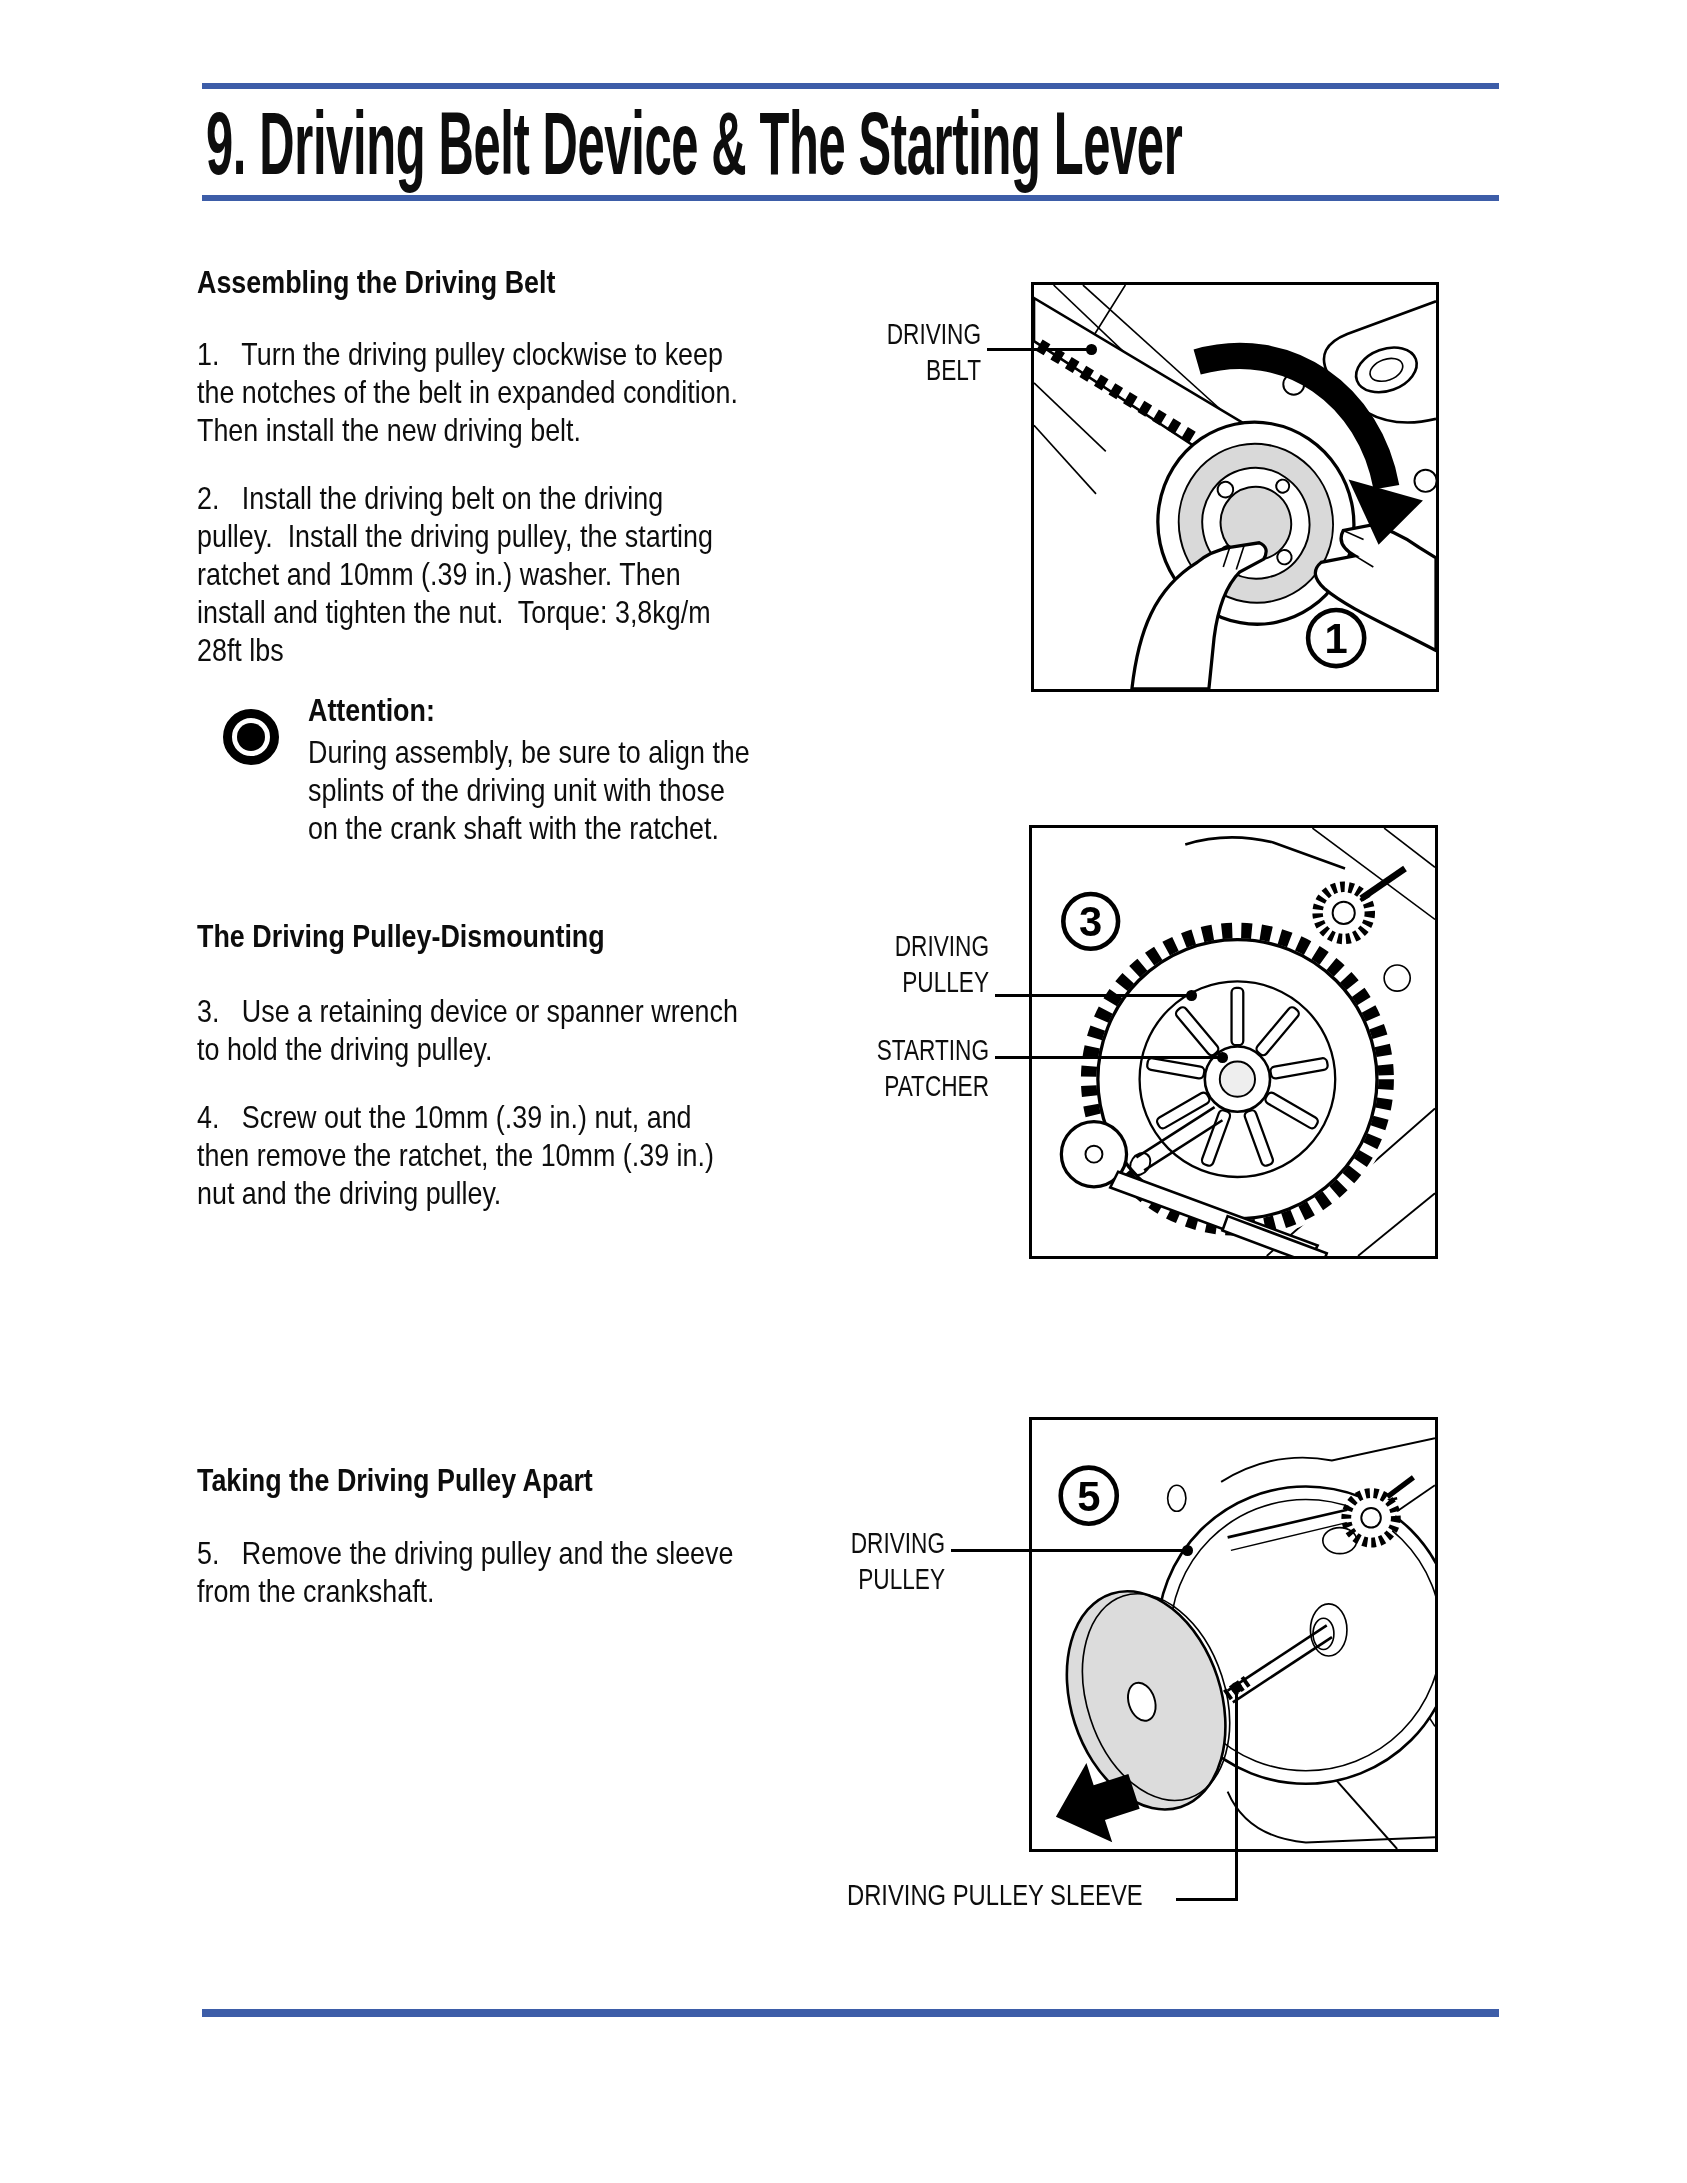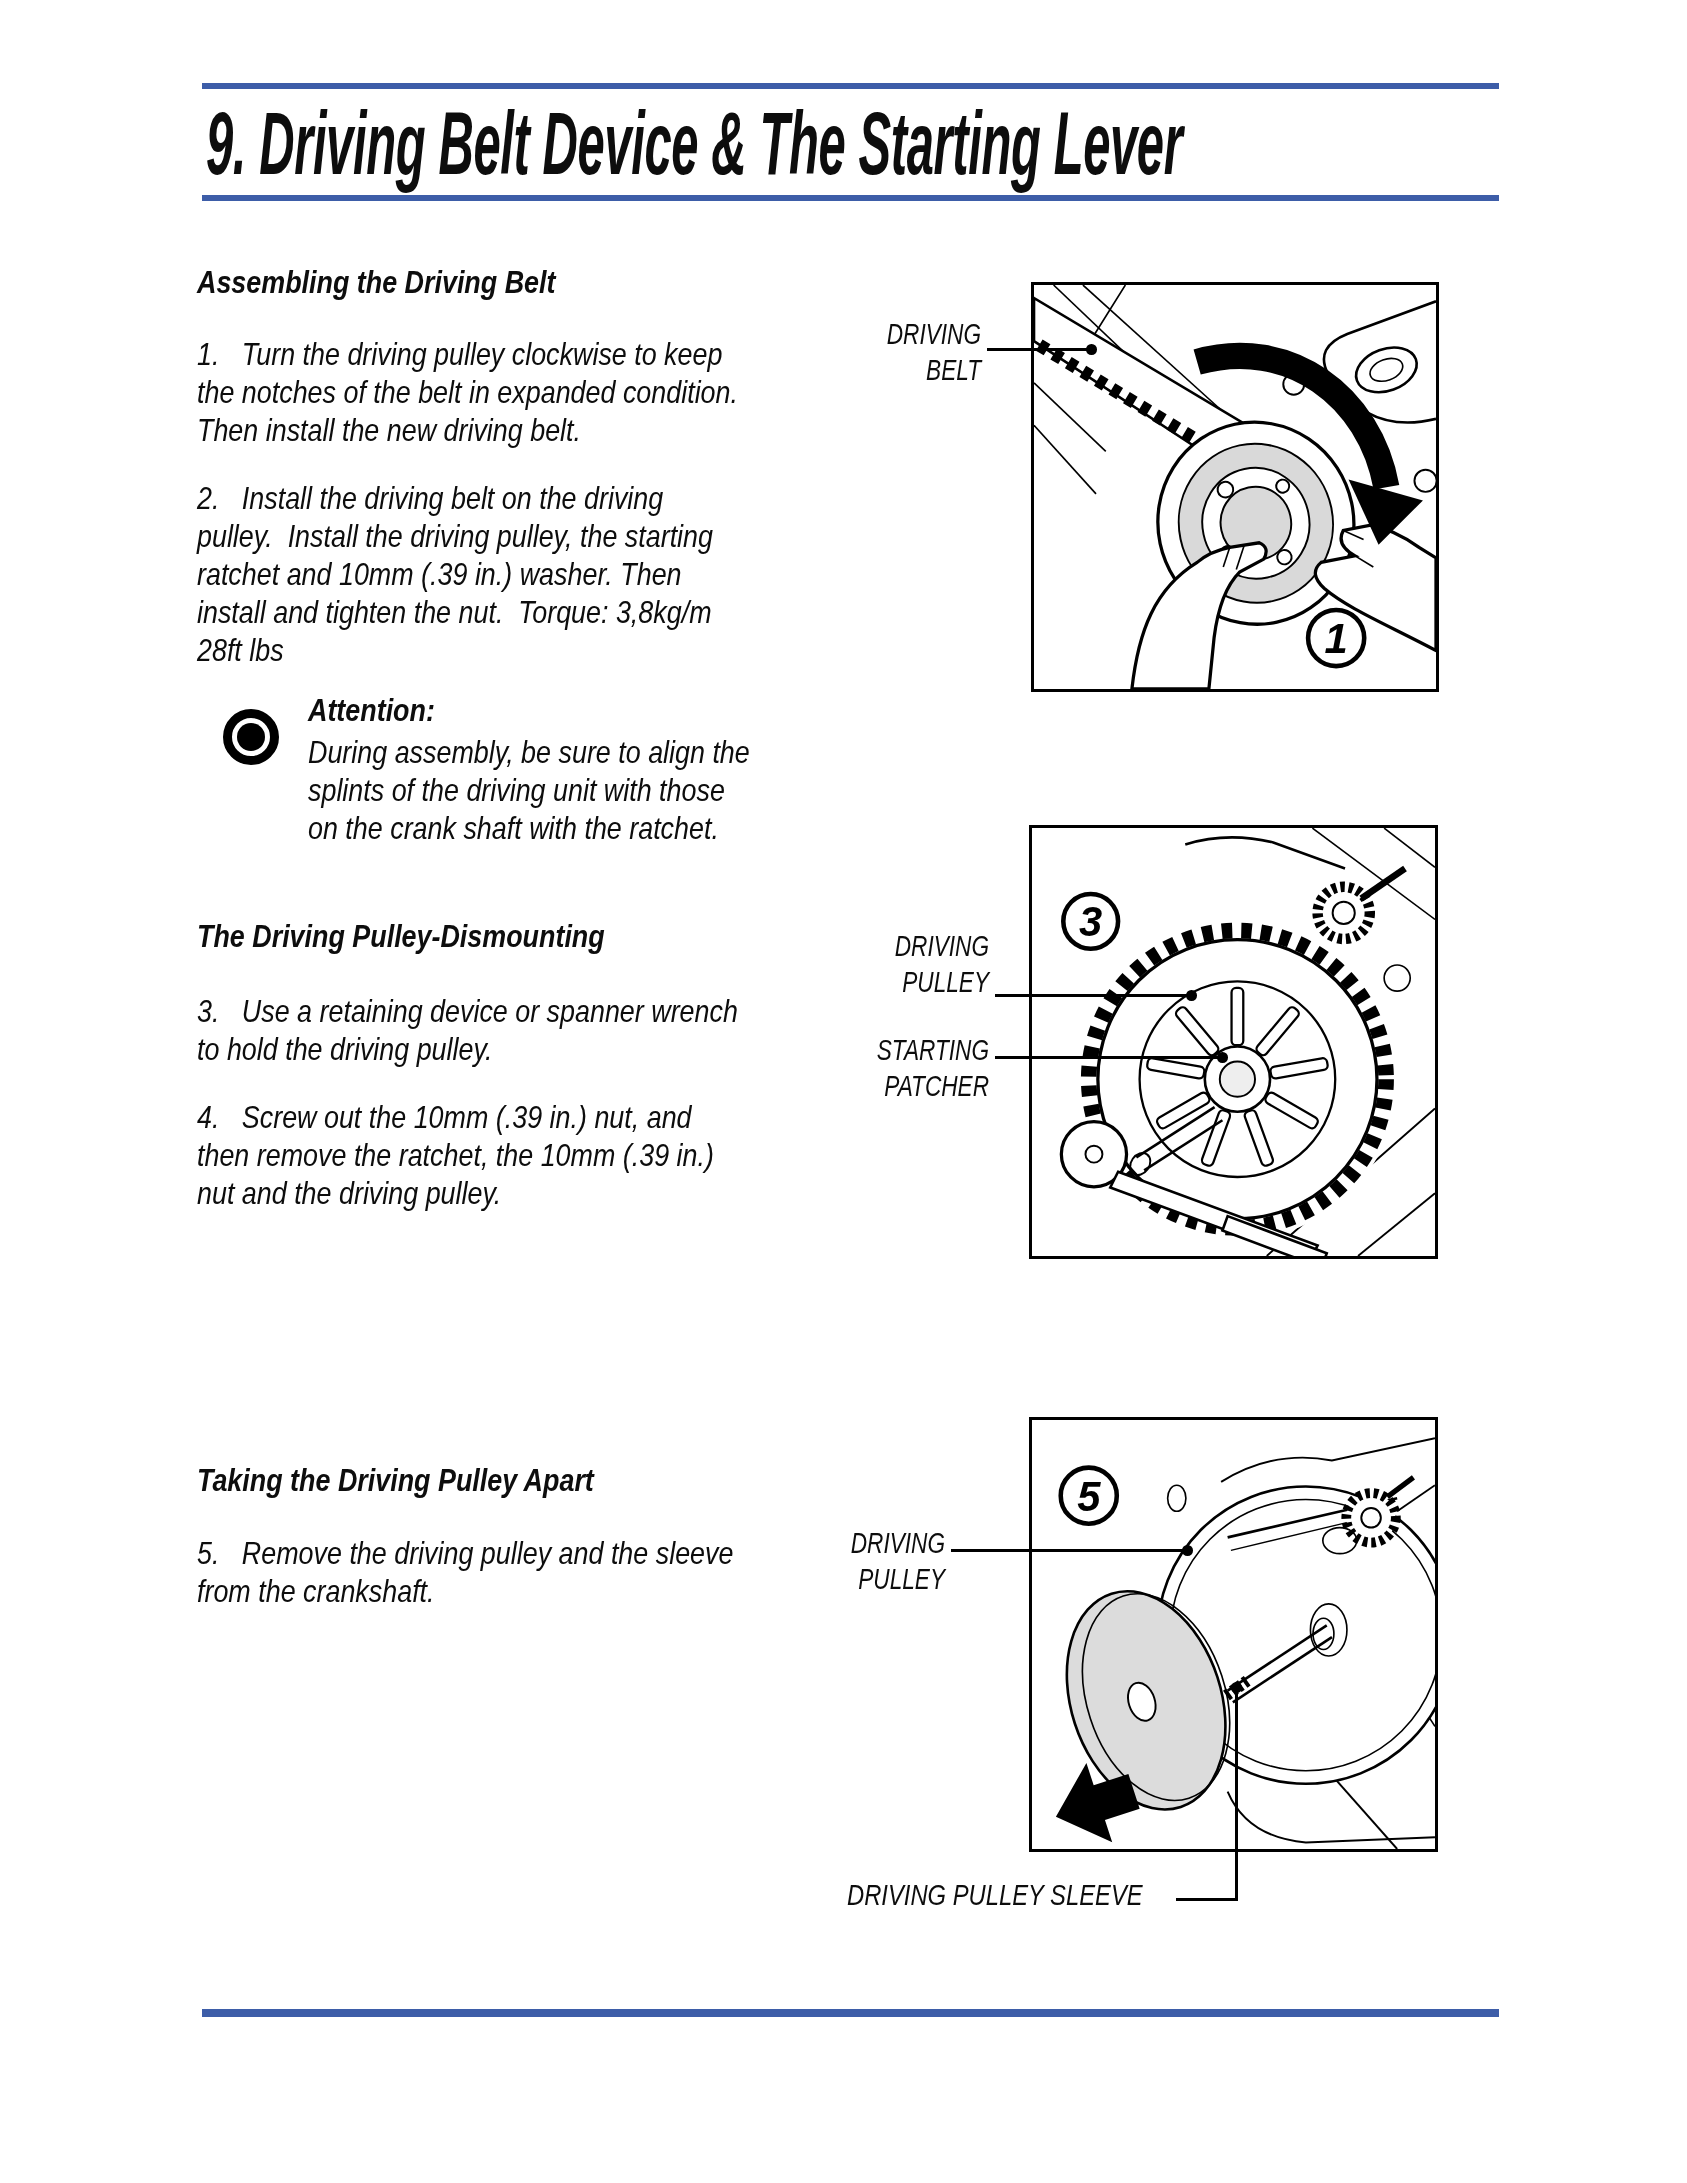--- a/index.html
+++ b/index.html
@@ -1,17 +1,17 @@
 <!DOCTYPE html>
 <html style="font-size:10.6px"><head>
 <meta charset="utf-8">
 <style>
   html,body{margin:0;padding:0;background:#ffffff;}
   .page{position:relative;width:1687px;height:2183px;background:#ffffff;overflow:hidden;
-        font-family:"Liberation Sans","DejaVu Sans",sans-serif;color:#0d0d0d;font-style:italic;}
+        font-family:"Liberation Sans","DejaVu Sans",sans-serif;color:#0d0d0d;}
   .rule{position:absolute;background:#3d5da8;}
   .page-title{position:absolute;left:206px;top:99px;font-size:89px;font-weight:bold;
         line-height:1;letter-spacing:-0.7px;white-space:nowrap;
         transform:scaleX(0.55);transform-origin:0 0;}
   .cond{transform:scaleX(0.84);transform-origin:0 0;}
   .heading{position:absolute;left:197px;font-size:32px;font-weight:bold;white-space:pre-wrap;line-height:38px;}
   .para{position:absolute;left:197px;font-size:32px;line-height:38px;white-space:pre-wrap;}
   .att-title{position:absolute;left:308px;font-size:32px;font-weight:bold;white-space:nowrap;}
   .att-body{position:absolute;left:308px;font-size:32px;line-height:38px;white-space:pre-wrap;}
   .bullseye{position:absolute;left:223px;top:709px;width:56px;height:56px;border:9.3px solid #000;

